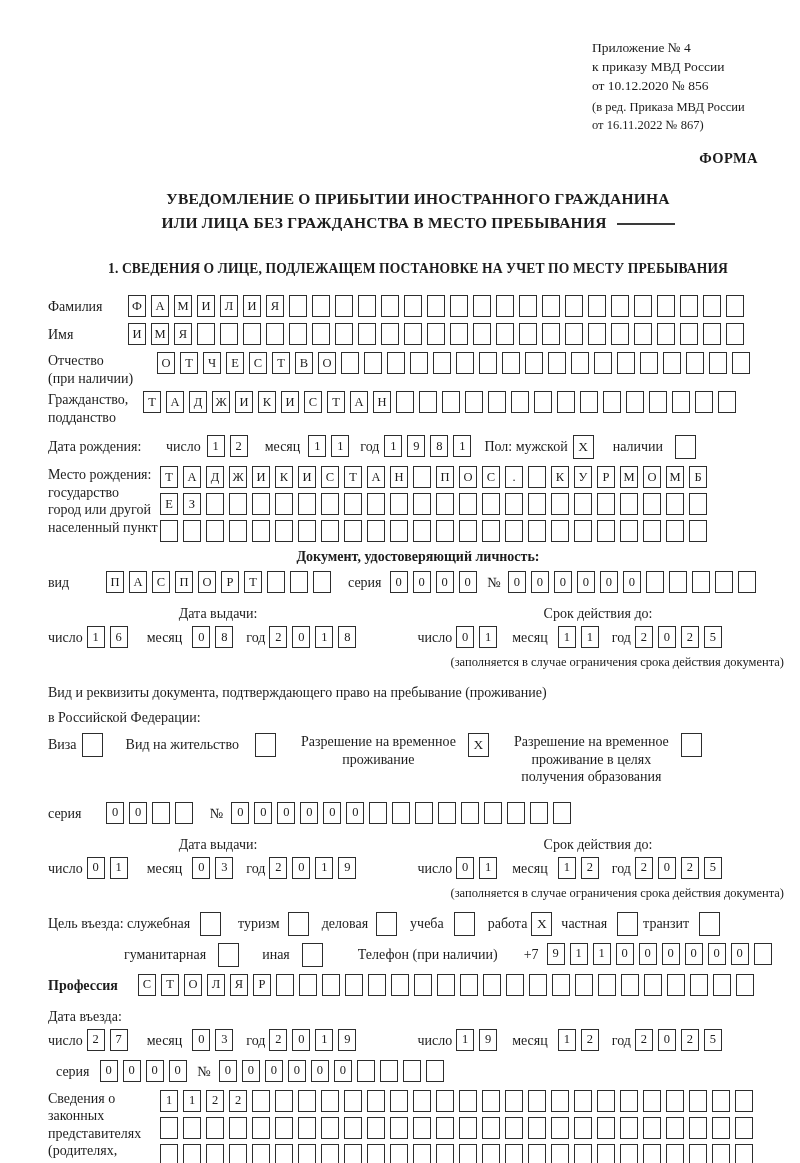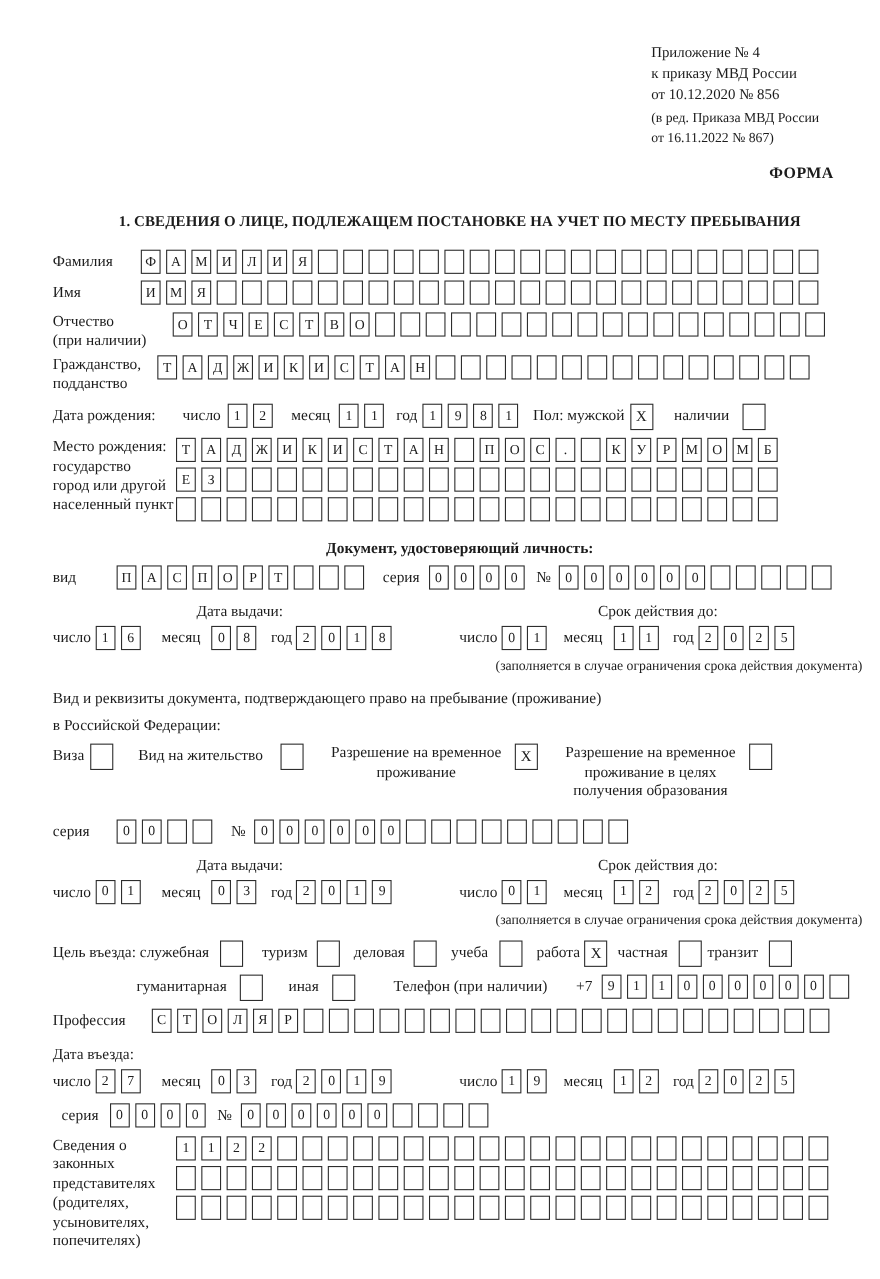--- a/index.html
+++ b/index.html
@@ -40,20 +40,24 @@
     <div>к приказу МВД России</div>
     <div>от 10.12.2020 № 856</div>
     <div class="edition">
       <div>(в ред. Приказа МВД России</div>
       <div>от 16.11.2022 № 867)</div>
     </div>
   </div>
 
   <div class="forma">ФОРМА</div>
 
+  <div class="title">
+    <span>УВЕДОМЛЕНИЕ О ПРИБЫТИИ ИНОСТРАННОГО ГРАЖДАНИНА</span><br>
+    <span>ИЛИ ЛИЦА БЕЗ ГРАЖДАНСТВА В МЕСТО ПРЕБЫВАНИЯ</span><span class="title-underline"></span>
+  </div>
 
   <div class="section-heading">1. СВЕДЕНИЯ О ЛИЦЕ, ПОДЛЕЖАЩЕМ ПОСТАНОВКЕ НА УЧЕТ ПО МЕСТУ ПРЕБЫВАНИЯ</div>
 
   <div id="form-body">
       <div class="frow" style="margin-top: 0px;">
         <span class="lbl" style="width: 80px;">Фамилия</span>
         <span class="cells">
           <span class="cell">Ф</span>
           <span class="cell">А</span>
           <span class="cell">М</span>
@@ -282,21 +286,21 @@
             <span class="cell"></span>
             <span class="cell"></span>
             <span class="cell"></span>
             <span class="cell"></span>
             <span class="cell"></span>
             <span class="cell"></span>
             <span class="cell"></span>
           </span>
         </span>
       </div>
-      <div class="frow center" style="margin-top: 14px;">
+      <div class="frow center" style="margin-top: 3px;">
         <span class="lbl b">Документ, удостоверяющий личность:</span>
       </div>
       <div class="frow" style="margin-top: 3px;">
         <span class="lbl" style="width: 58px;">вид</span>
         <span class="cells">
           <span class="cell">П</span>
           <span class="cell">А</span>
           <span class="cell">С</span>
           <span class="cell">П</span>
           <span class="cell">О</span>
@@ -490,21 +494,21 @@
           <span class="cell">0</span>
           <span class="cell">0</span>
           <span class="cell">0</span>
           <span class="cell">0</span>
           <span class="cell">0</span>
           <span class="cell">0</span>
           <span class="cell"></span>
         </span>
       </div>
       <div class="frow" style="margin-top: 7px;">
-        <span class="lbl" style="width: 90px;">Профессия</span>
+        <span class="lbl" style="width: 90px; font-weight: bold;">Профессия</span>
         <span class="cells">
           <span class="cell">С</span>
           <span class="cell">Т</span>
           <span class="cell">О</span>
           <span class="cell">Л</span>
           <span class="cell">Я</span>
           <span class="cell">Р</span>
           <span class="cell"></span>
           <span class="cell"></span>
           <span class="cell"></span>

